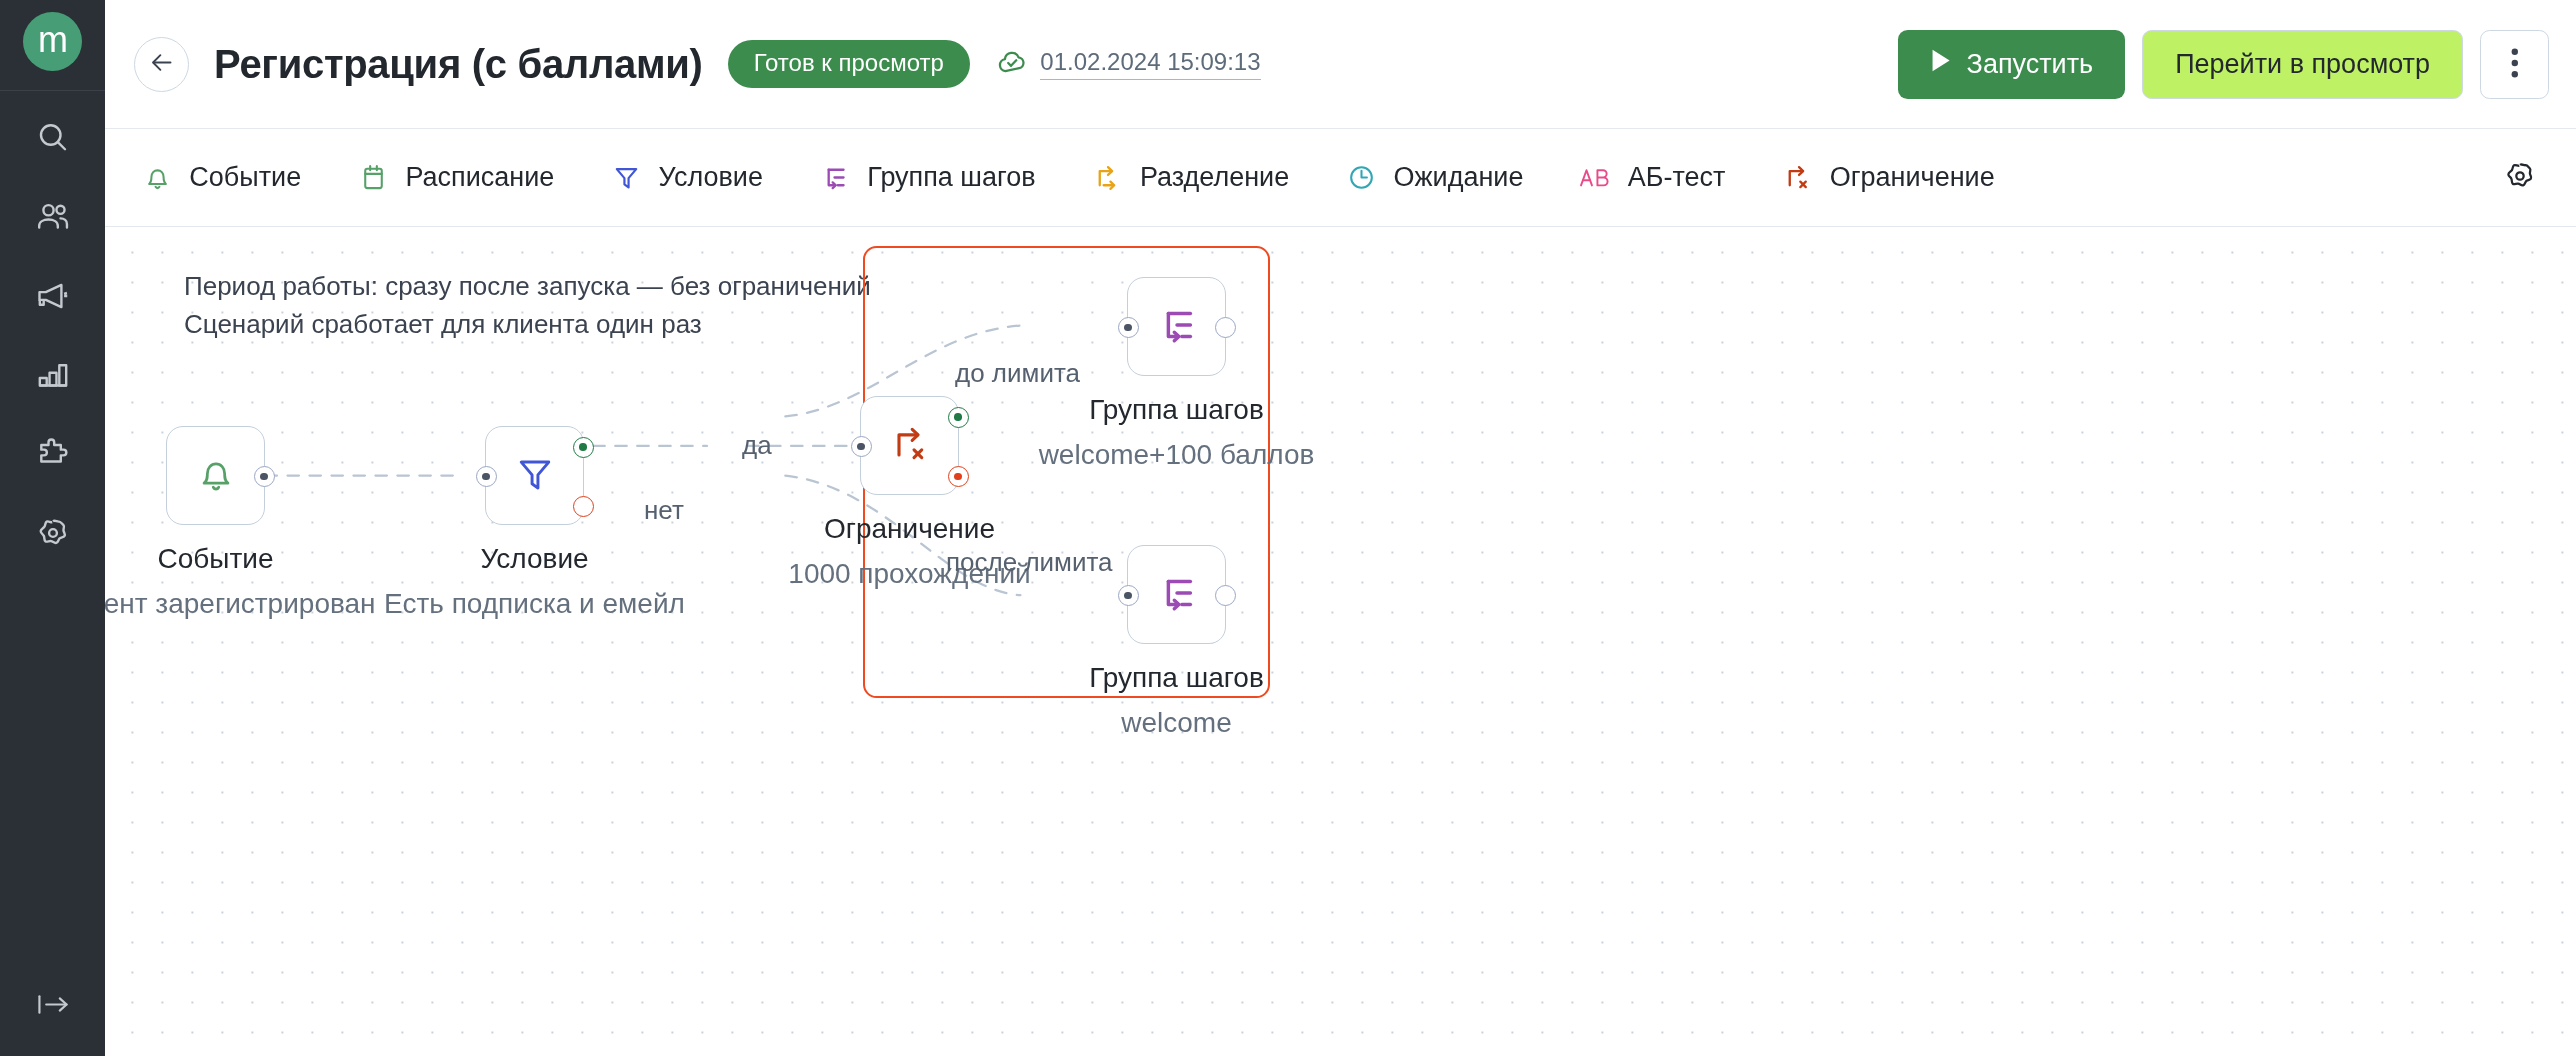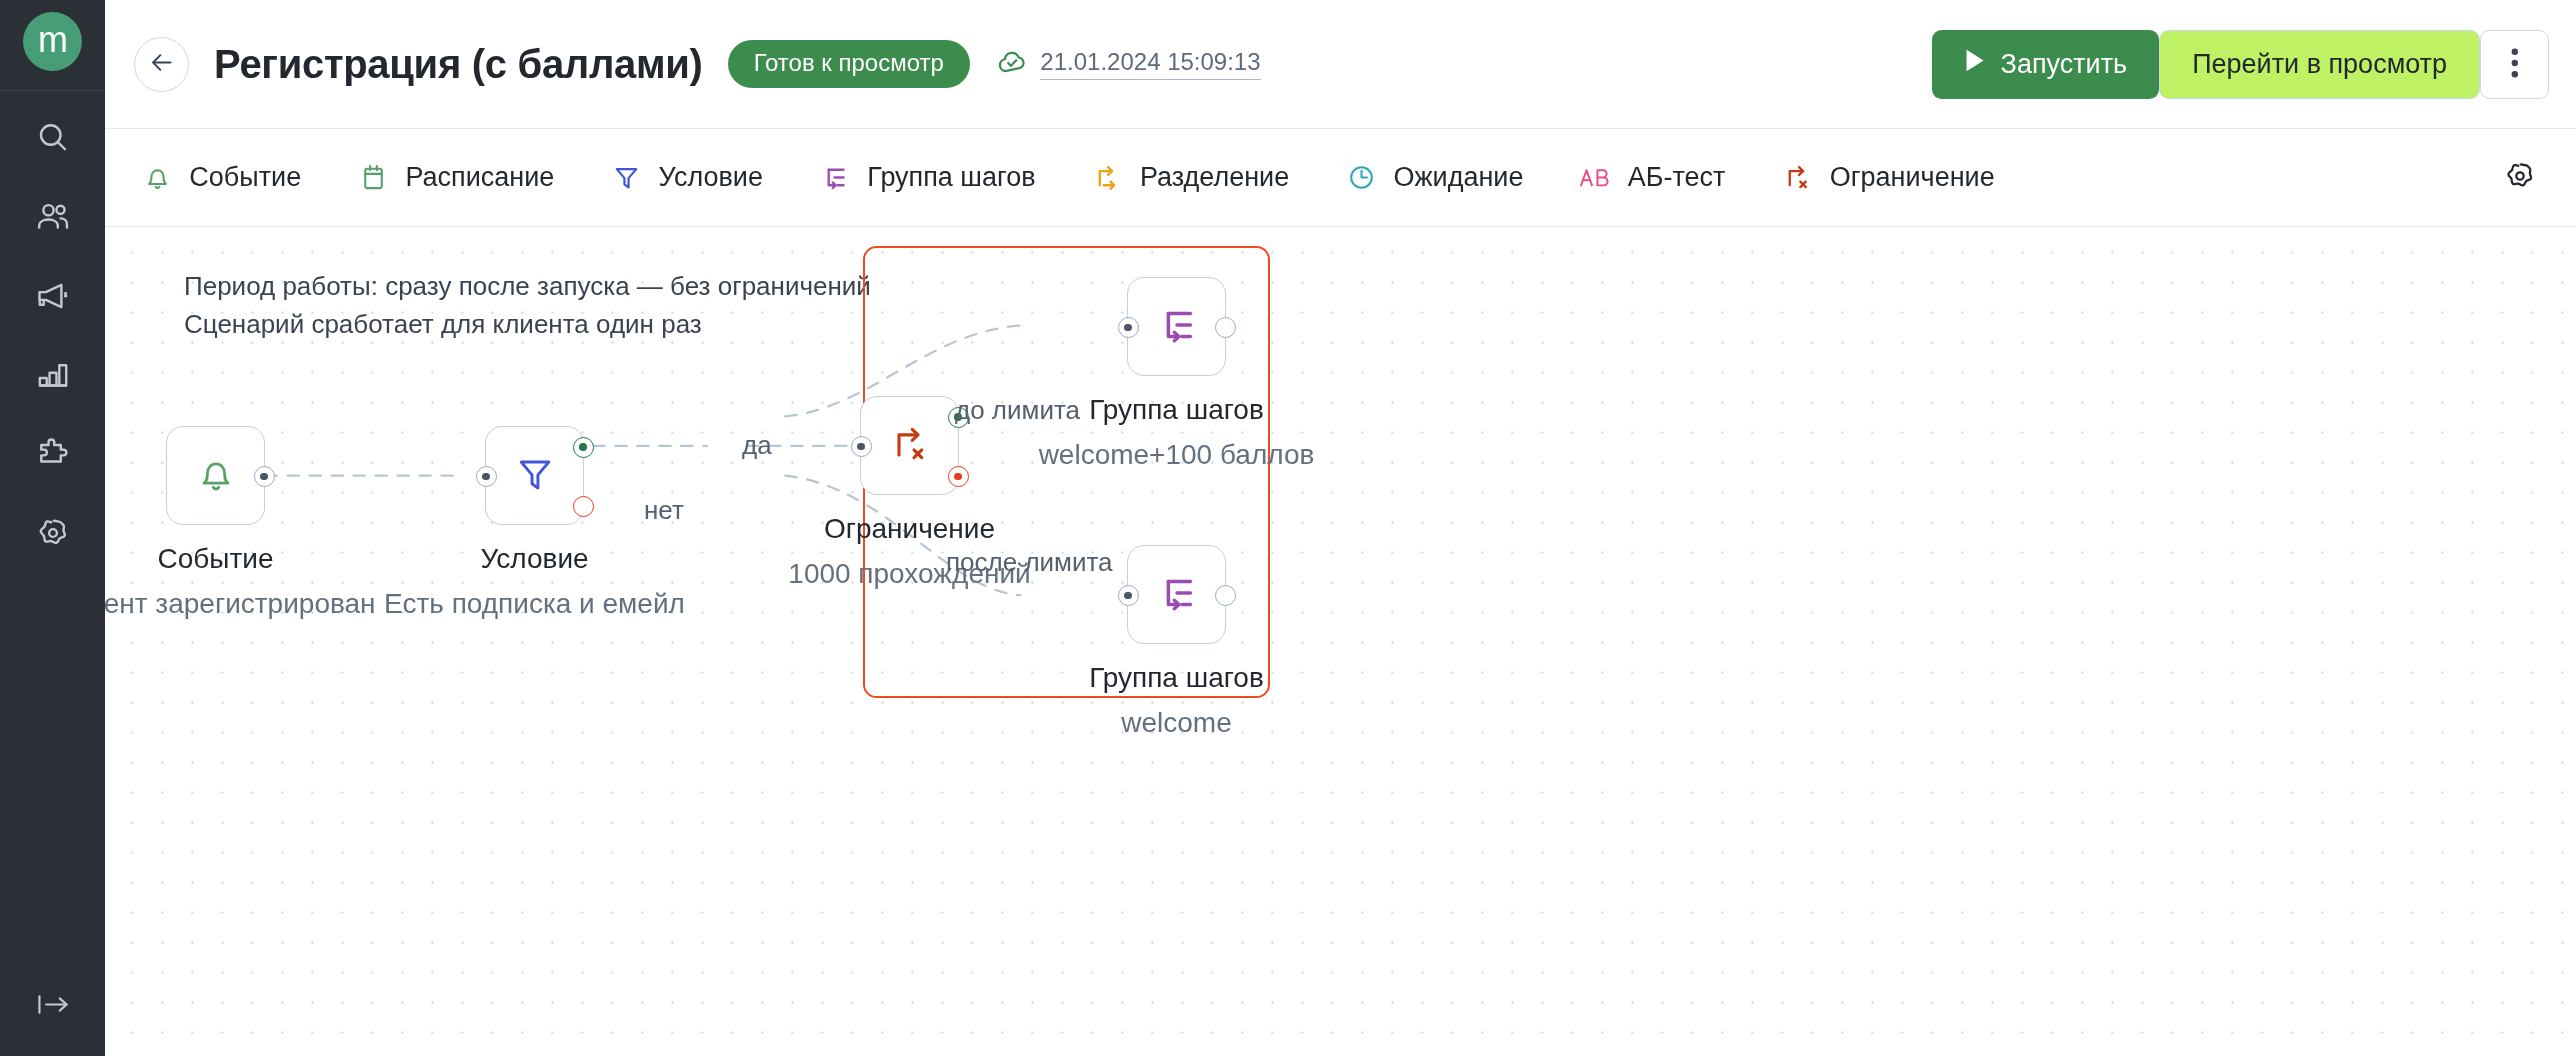--- a/index.html
+++ b/index.html
@@ -59,21 +59,21 @@
     background: #3c8c4e; color: #fff;
     border-radius: 955px; font-size: 24px;
     padding: 11.5px 26px 13.4px; white-space: nowrap; line-height: 1;
   }
   .saved-group { margin-left: 25px; display: flex; align-items: center; gap: 11.5px; flex: 0 0 auto; }
   .saved-date {
     font-size: 24px; color: #5e6b7a;
     border-bottom: 1px solid #aab6c4; padding-bottom: 2.9px; white-space: nowrap; cursor: pointer;
   }
   .header-spacer { flex: 1 1 auto; }
-  .hdr-actions { display: flex; align-items: center; flex: 0 0 auto; }
+  .hdr-actions { display: flex; align-items: center; gap: 17px; flex: 0 0 auto; }
   .btn-run {
     background: #3c8c4e; color: #fff; border: none; border-radius: 9.6px;
     height: 69px; padding: 0 32px; font-size: 27px; cursor: pointer;
     display: flex; align-items: center; gap: 16px; font-family: inherit;
   }
   .btn-outline {
     background: #bef264; color: #23272e; border: 1px solid #cdd8e3; border-radius: 9.6px;
     height: 69px; padding: 0 32px; font-size: 27px; cursor: pointer;
     display: flex; align-items: center; font-family: inherit; white-space: nowrap;
   }
@@ -254,21 +254,21 @@
 
       <div class="status-badge">Готов к просмотр</div>
 
       <div class="saved-group">
         <span>
           <svg width="34" height="34" viewBox="0 0 24 24" fill="none" stroke="#3c8c4e" stroke-width="1.6" stroke-linecap="round" stroke-linejoin="round">
             <path d="M7.3 18.4A4.3 4.3 0 0 1 7 9.9a5 5 0 0 1 9.6-1.2 3.9 3.9 0 0 1 .4 7.7z"></path>
             <polyline points="9.3,12.7 11.3,14.7 15,10.8"></polyline>
           </svg>
         </span>
-        <span class="saved-date">21.01.2024 15:09:13</span>
+        <span class="saved-date">01.02.2024 15:09:13</span>
       </div>
 
       <div class="header-spacer"></div>
 
       <div class="hdr-actions">
         <button class="btn-run">
           <span>
             <svg width="21" height="25" viewBox="0 0 18 22" fill="#ffffff">
                 <polygon points="2,1.5 17,11 2,20.5"></polygon>
               </svg>
@@ -471,21 +471,21 @@
               <i></i>
             </span>
           <span class="port no filled">
               <i></i>
             </span>
         </div>
         <div class="node-title">Ограничение</div>
         <div class="node-sub">1000 прохождений</div>
       </div>
 
-      <div class="edge-label" style="left:850px; top:131px;margin-top:37px;">до лимита</div>
+      <div class="edge-label" style="left:850px; top:131px;">до лимита</div>
       <div class="edge-label" style="left:841px; top:320px;">после лимита</div>
 
       <div class="node" style="left:1022px; top:50px;">
         <div class="node-card">
           <span>
             <svg width="46" height="46" viewBox="0 0 24 24" fill="none" stroke="#9c4bb5" stroke-width="1.8" stroke-linecap="round" stroke-linejoin="round">
               <line x1="7.5" y1="6" x2="19" y2="6"></line>
                 <line x1="12" y1="12" x2="19" y2="12"></line>
                 <line x1="14.5" y1="18" x2="19" y2="18"></line>
               <path d="M7.5 6v12h5"></path>

